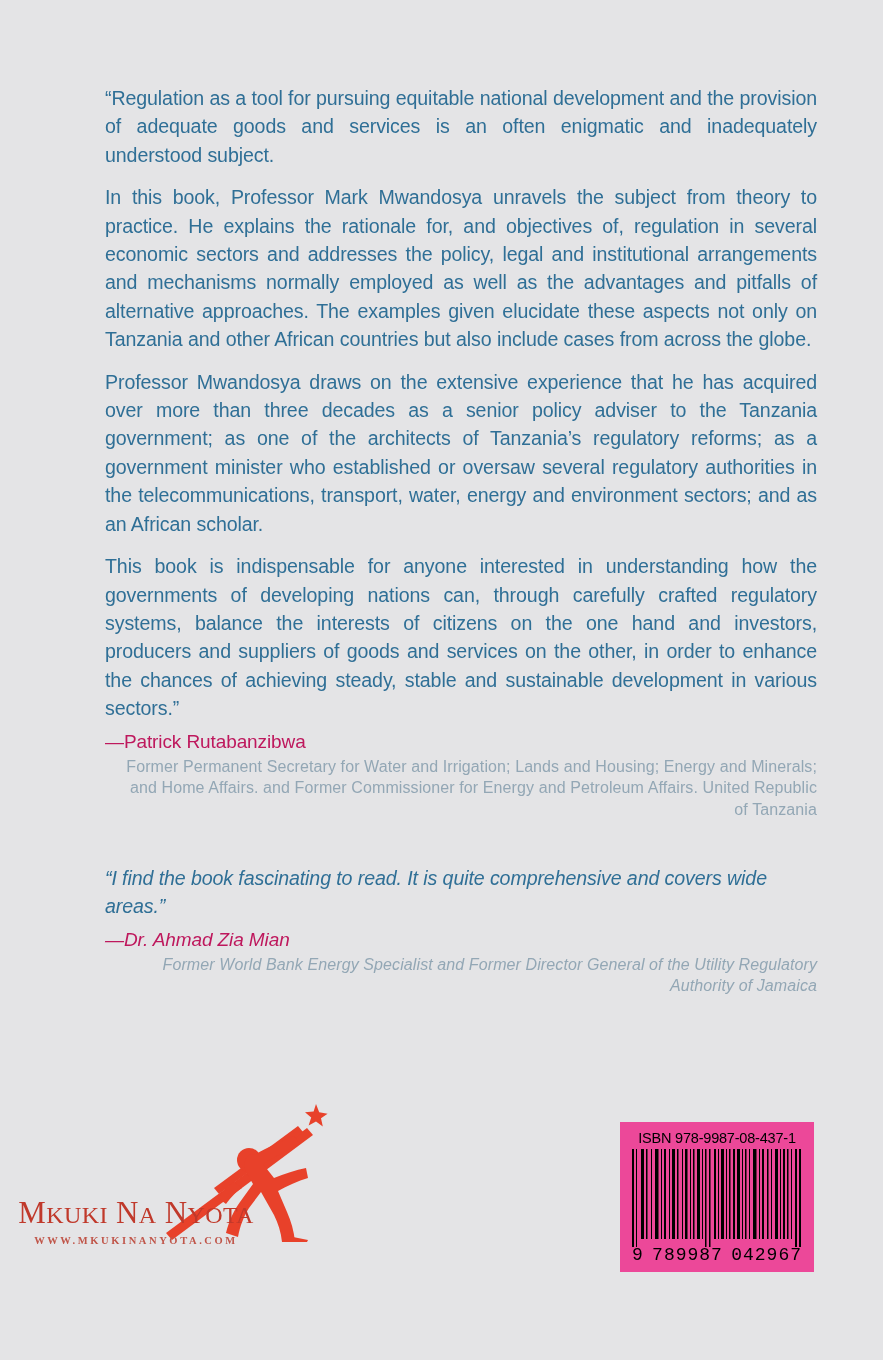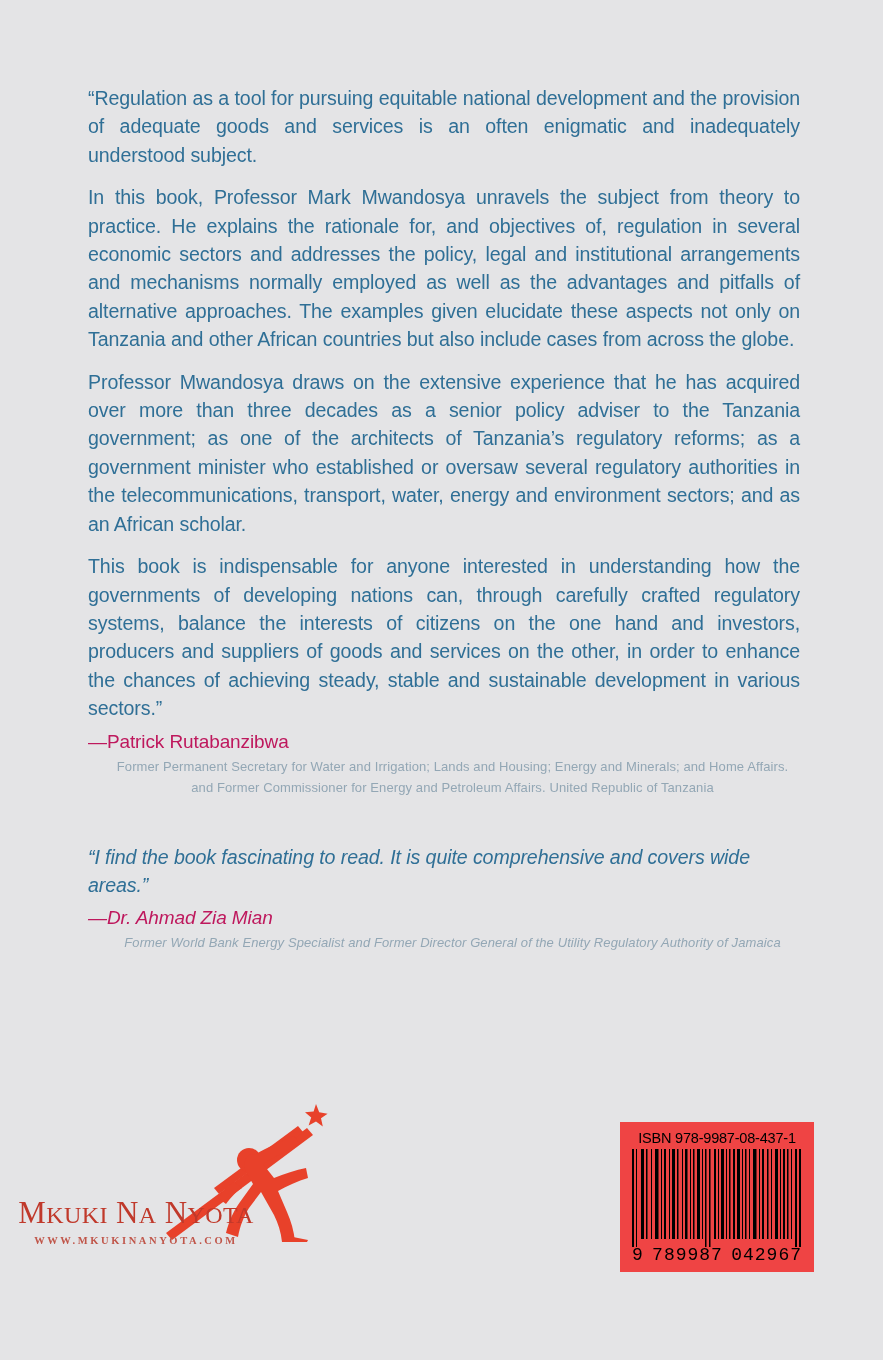--- a/index.html
+++ b/index.html
@@ -15,21 +15,21 @@
     position: relative;
     width: 883px;
     height: 1360px;
     background: #e4e4e6;
     overflow: hidden;
   }
 
   
   .blurb {
     position: absolute;
-    left: 88px;
+    left: 105px;
     top: 84px;
     width: 712px;
   }
 
   .para {
     color: #2f6f96;
     font-size: 19.6px;
     line-height: 28.4px;
     text-align: justify;
     margin-bottom: 14px;
@@ -43,24 +43,24 @@
     color: #be185d;
     font-size: 19px;
     line-height: 26px;
     margin-top: 2px;
     margin-bottom: 1px;
     letter-spacing: -0.1px;
   }
 
   .attrib-cred {
     color: #93a7b5;
-    font-size: 13px;
+    font-size: 16px;
     line-height: 21.5px;
     padding-left: 17px;
-    text-align: center;
+    text-align: right;
     letter-spacing: 0.1px;
   }
 
   .quote-block { margin-bottom: 4px; }
   .quote-block.second { margin-top: 44px; font-style: italic; }
 
   
   .logo {
     position: absolute;
     left: 148px;
@@ -103,21 +103,21 @@
     white-space: nowrap;
   }
 
   
   .barcode-box {
     position: absolute;
     left: 620px;
     top: 1122px;
     width: 194px;
     height: 150px;
-    background: #ef4444;
+    background: #ec4899;
     padding: 8px 10px 6px 10px;
   }
   .isbn-text {
     font-family: "Liberation Sans", sans-serif;
     color: #000;
     font-size: 14.5px;
     text-align: center;
     letter-spacing: -0.2px;
     white-space: nowrap;
     margin-bottom: 3px;

